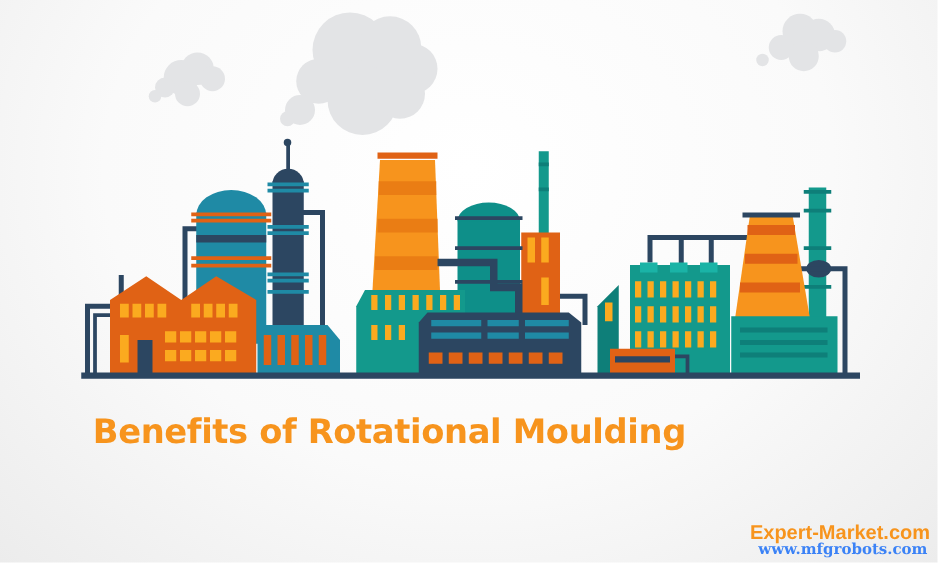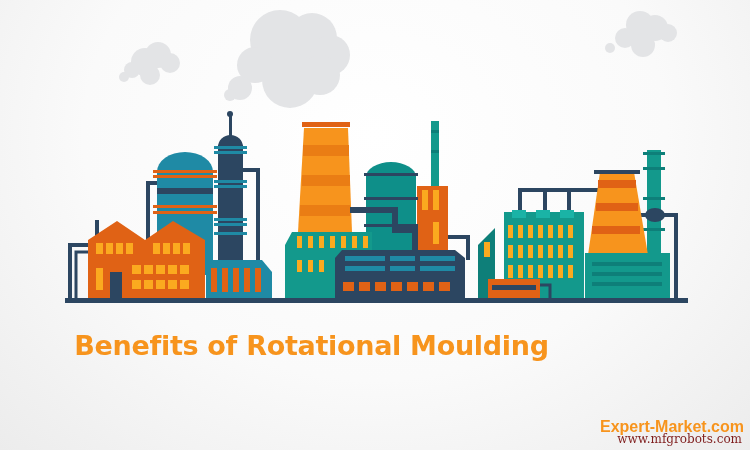--- a/index.html
+++ b/index.html
@@ -4,21 +4,21 @@
 <style>
   html,body{margin:0;padding:0;}
   body{width:750px;height:450px;overflow:hidden;position:relative;
     background:radial-gradient(ellipse at 50% 30%, #ffffff 0%, #fafafa 55%, #ececec 100%);
     font-family:"Liberation Sans", sans-serif;}
   #scene{position:absolute;left:0;top:0;width:750px;height:450px;}
   .title{position:absolute;left:0;width:623px;top:330px;text-align:center;
     font-family:"DejaVu Sans", sans-serif;font-weight:bold;font-size:27px;color:#f7941d;letter-spacing:-0.3px;}
   .credit{position:absolute;right:6px;top:418px;font-family:"Liberation Sans", sans-serif;font-weight:bold;
     font-size:16px;color:#f7941d;}
-  .watermark{position:absolute;right:8px;top:432px;font-family:"DejaVu Serif", serif;font-size:12px;color:#7f1d1d;}
+  .watermark{position:absolute;right:8px;top:432px;font-family:"DejaVu Serif", serif;font-size:12px;color:#3b82f6;font-weight:bold;}
 </style>
 </head>
 <body>
 
 <svg id="scene" viewBox="0 0 750 450" xmlns="http://www.w3.org/2000/svg">
 
   <g fill="#e3e4e6">
     <circle cx="145" cy="62" r="14"></circle>
       <circle cx="158" cy="55" r="13"></circle>
       <circle cx="170" cy="63" r="10"></circle>

